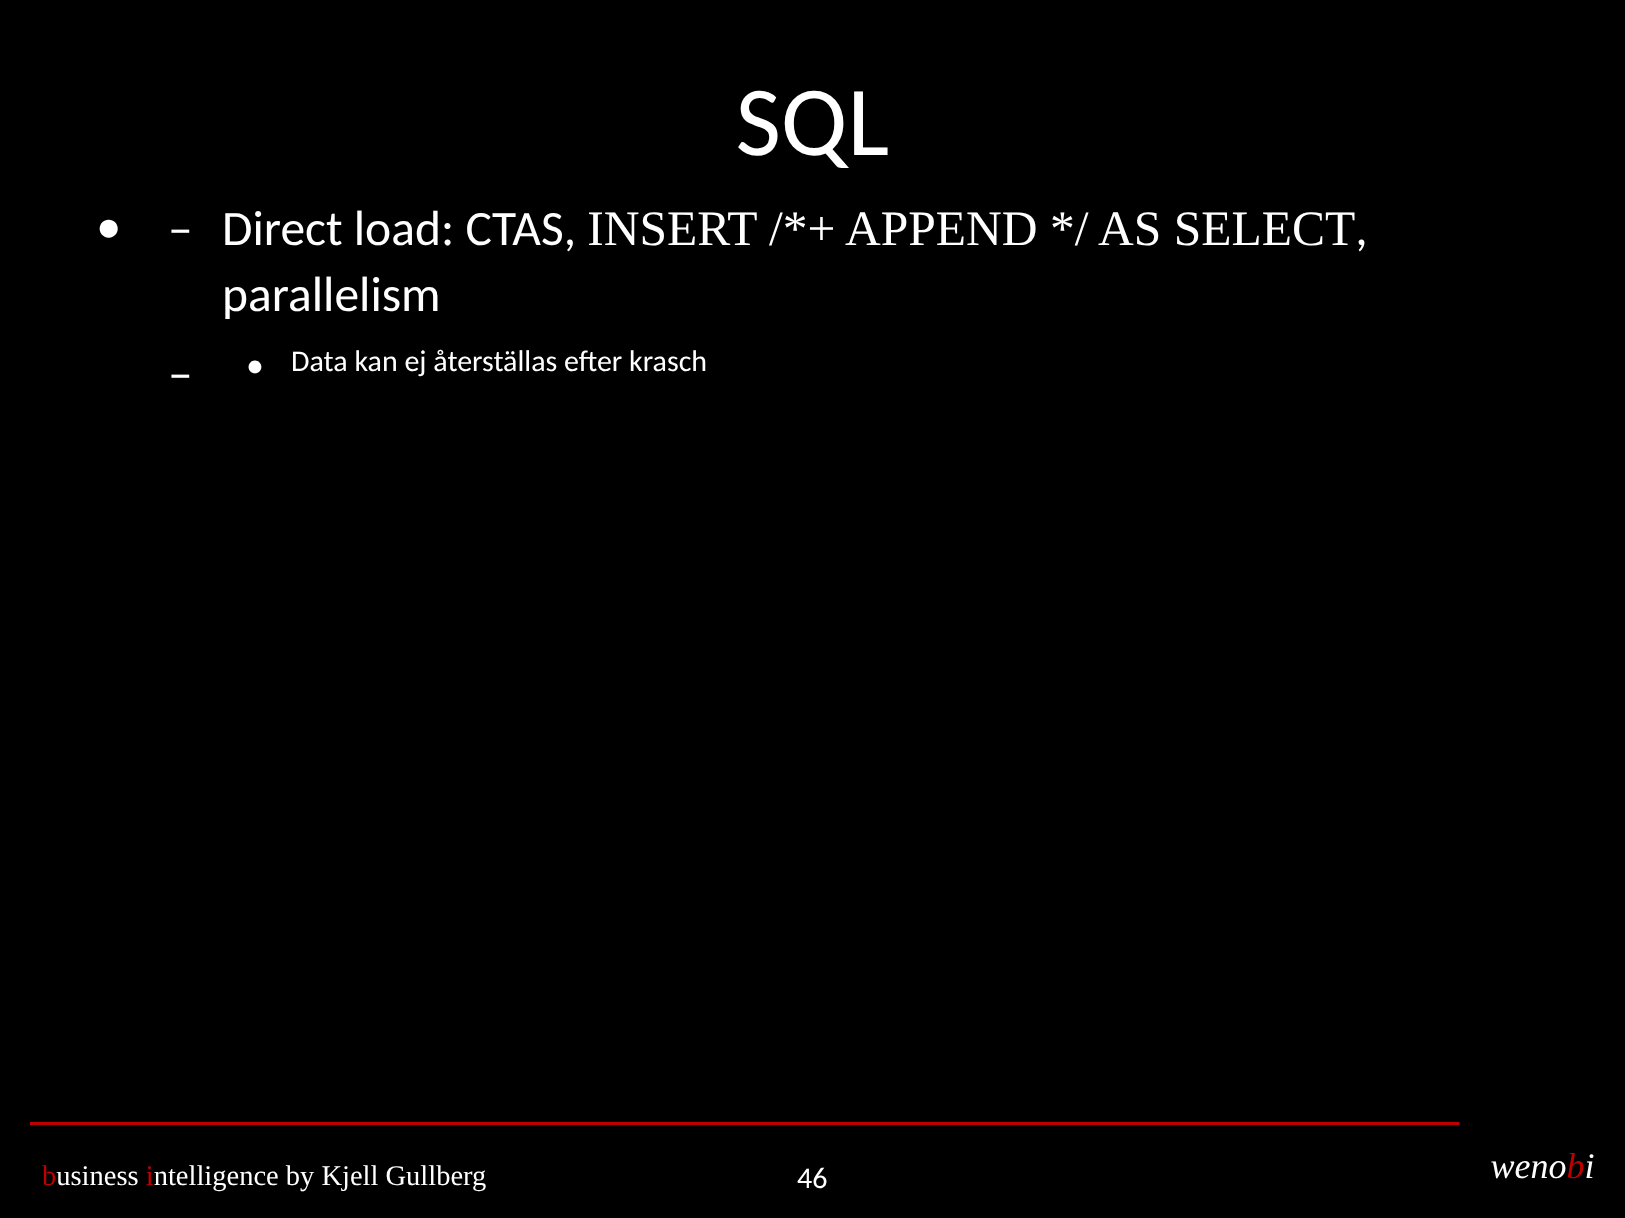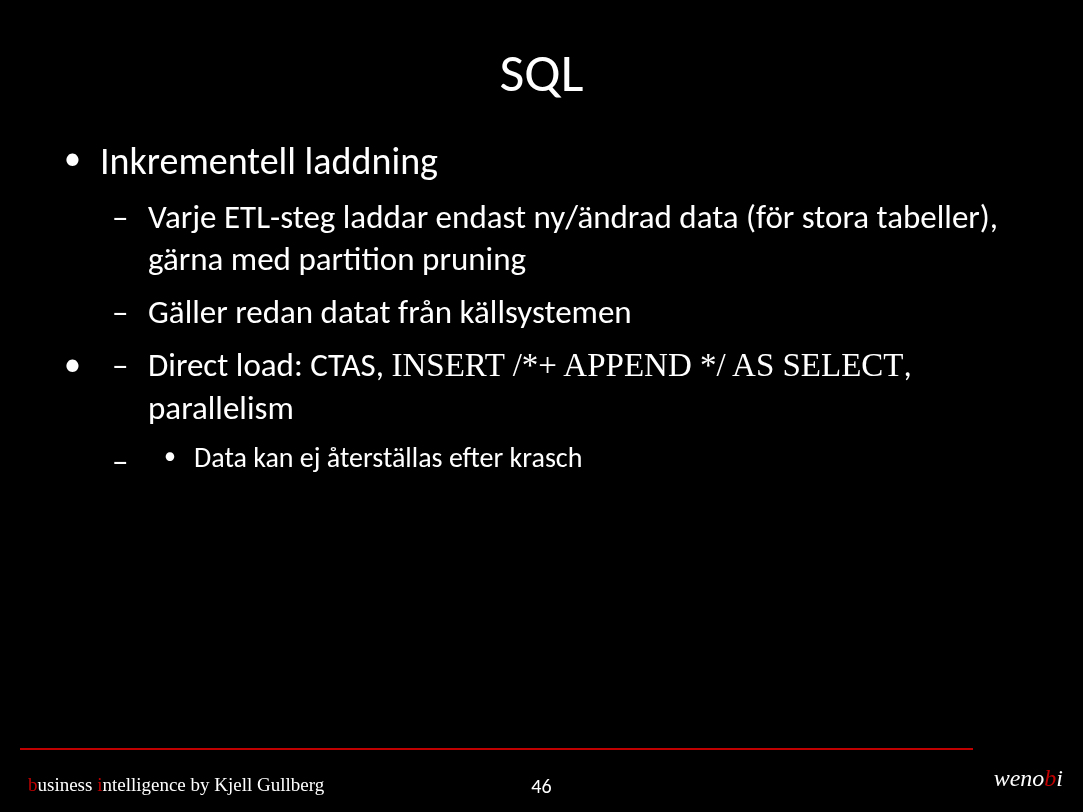--- a/index.html
+++ b/index.html
@@ -13,23 +13,23 @@
     overflow: hidden;
   }
   .slide {
     width: 100%;
     height: 100%;
     padding: 40px 50px 80px 50px;
     position: relative;
   }
   .title {
     text-align: center;
-    font-size: 54px;
+    font-size: 66px;
     font-weight: 400;
-    margin-bottom: 32px;
+    margin-bottom: 7px;
   }
   ul.level1 {
     list-style: none;
     padding-left: 0;
   }
   ul.level1 > li {
     font-size: 38px;
     margin-bottom: 8px;
     padding-left: 50px;
     position: relative;
@@ -59,21 +59,21 @@
     position: absolute;
     left: 12px;
     top: 0;
   }
   ul.level3 {
     list-style: none;
     padding-left: 0;
     margin-top: 8px;
   }
   ul.level3 > li {
-    font-size: 28px;
+    font-size: 20px;
     padding-left: 46px;
     position: relative;
     line-height: 1.3;
   }
   ul.level3 > li::before {
     content: "•";
     position: absolute;
     left: 16px;
     top: 0;
     font-size: 24px;
@@ -124,31 +124,20 @@
 </style>
 </head>
 <body>
 
 <div class="slide">
 
   <h1 class="title">SQL</h1>
 
   <ul class="level1">
     <li>
-      <span>Inkrementell laddning</span>
-      <ul class="level2">
-        <li>
-          <span>Varje ETL-steg laddar endast ny/ändrad data (för stora tabeller), gärna med partition pruning</span>
-        </li>
-        <li>
-          <span>Gäller redan datat från källsystemen</span>
-        </li>
-      </ul>
-    </li>
-    <li>
       <ul class="level2">
         <li>
           <span class="italic">Direct load</span><span>: CTAS, </span><span class="mono">INSERT /*+ APPEND */ AS SELECT</span><span>, parallelism</span>
         </li>
         <li>
           <ul class="level3">
             <li>
               <span>Data kan ej återställas efter krasch</span>
             </li>
           </ul>

